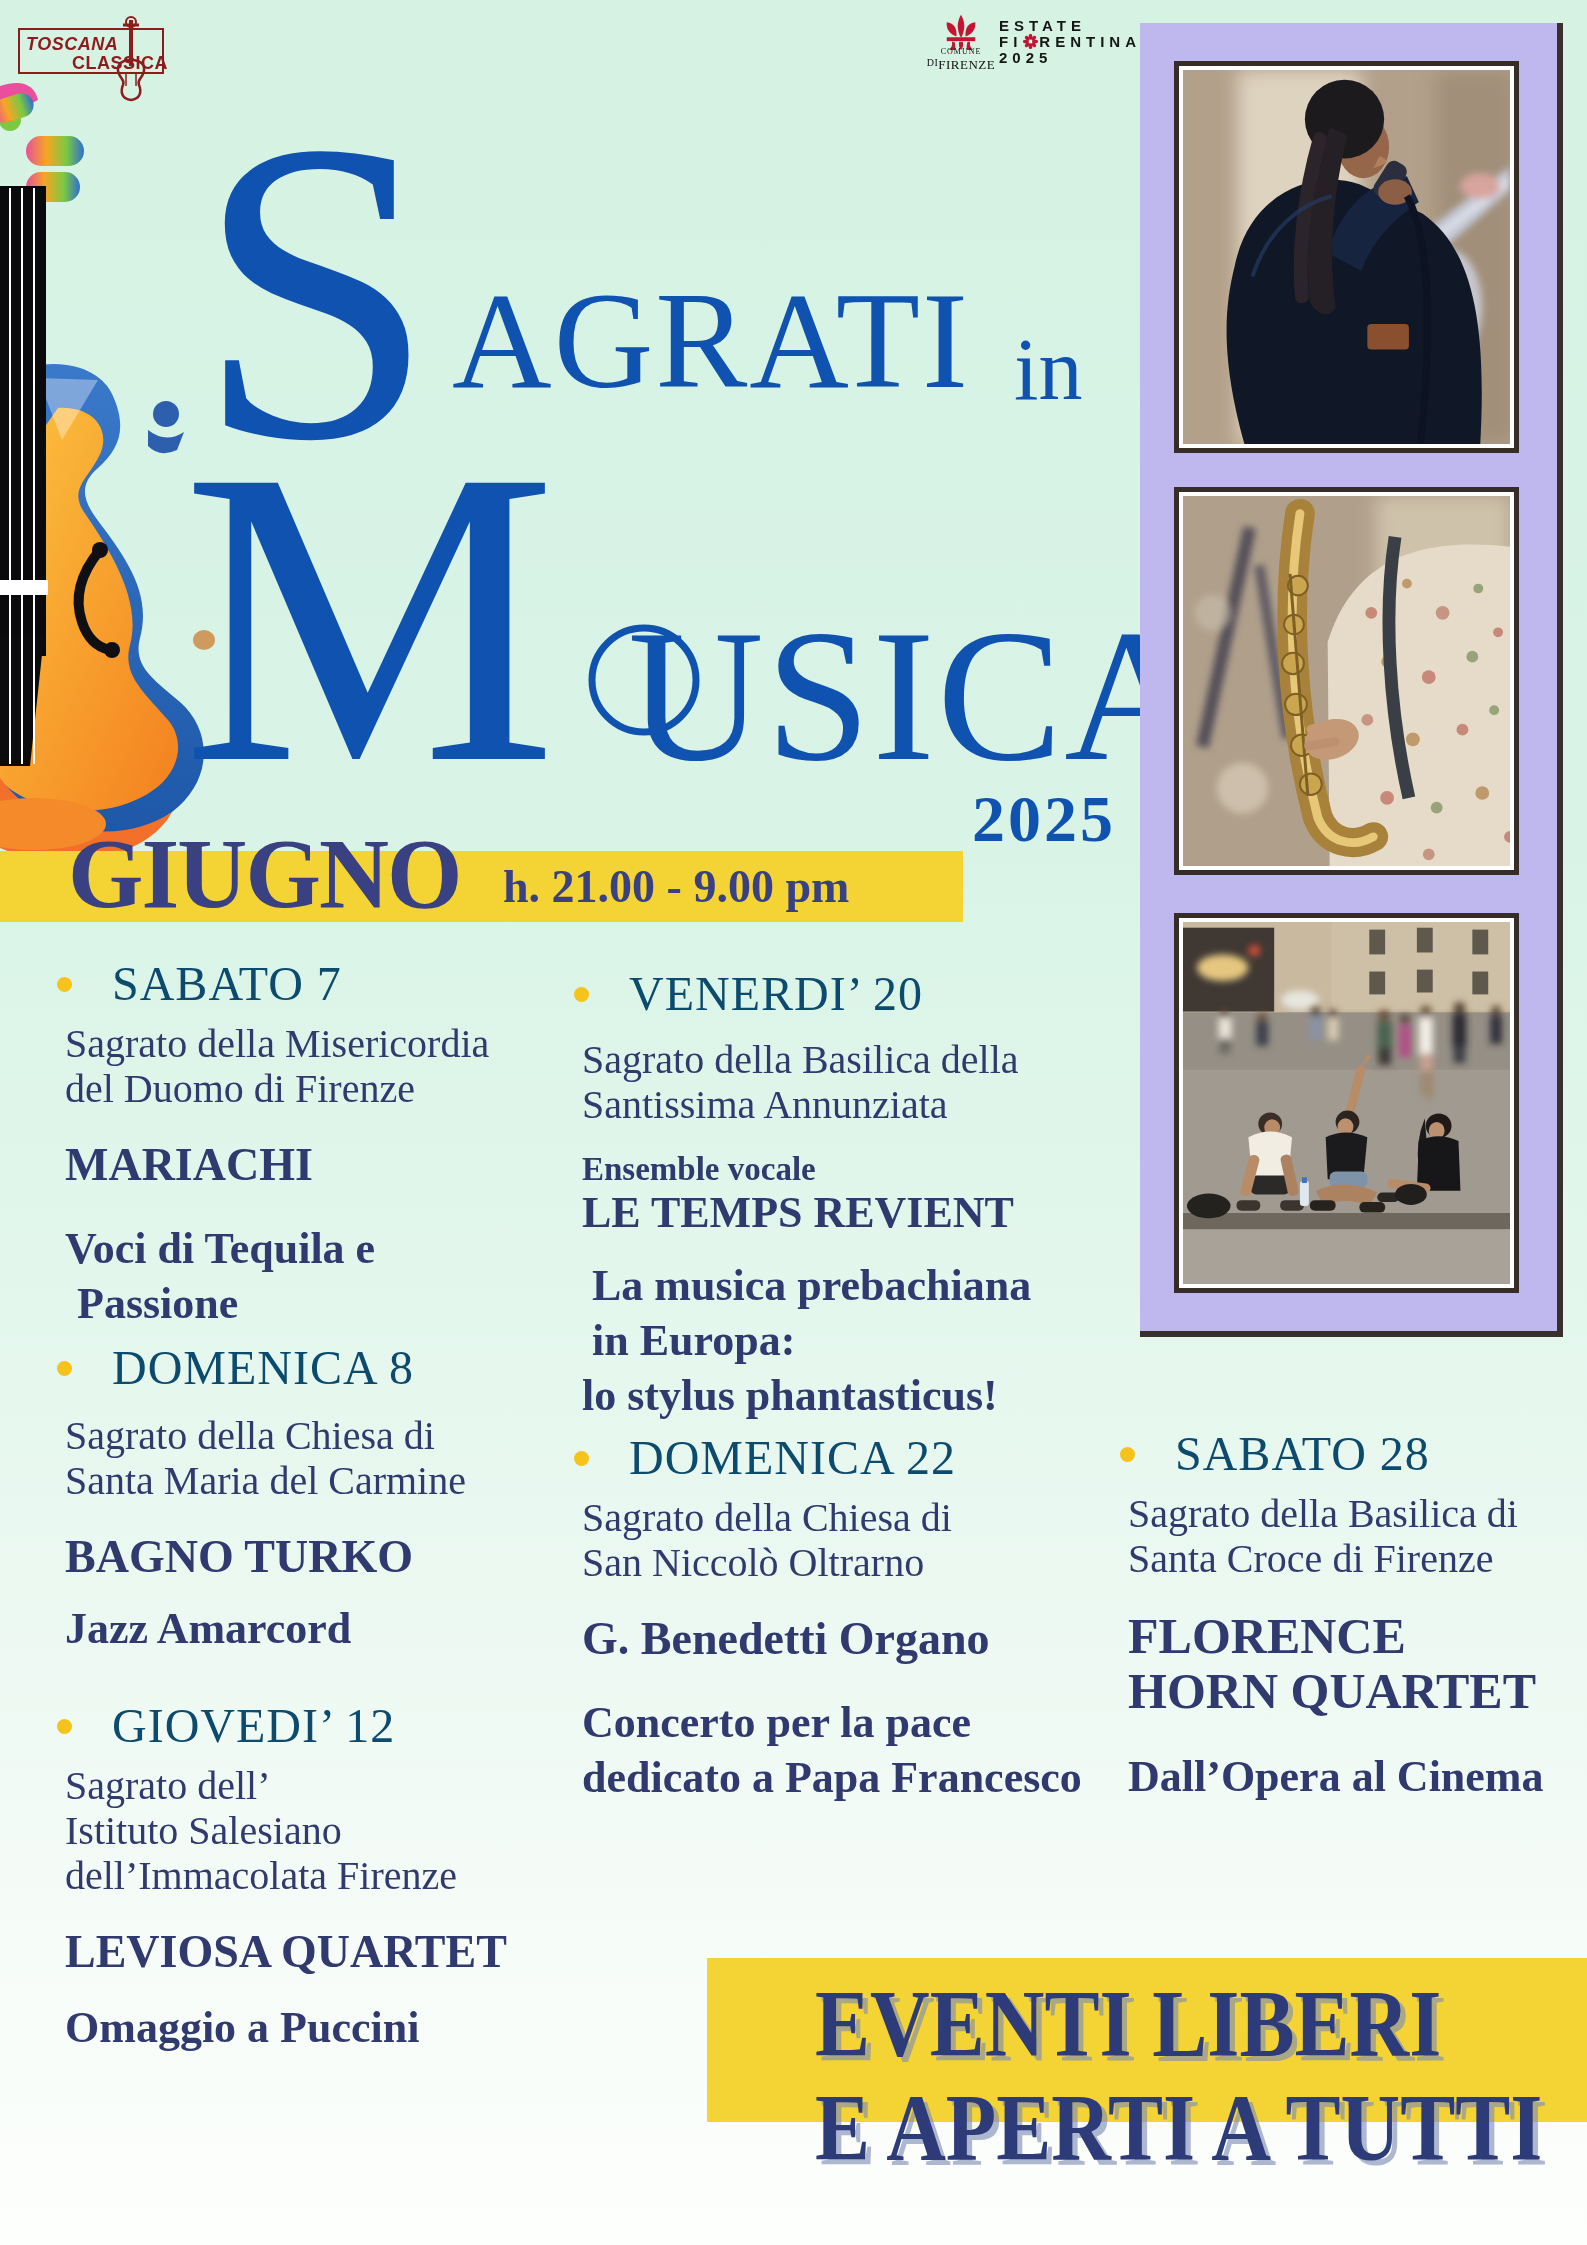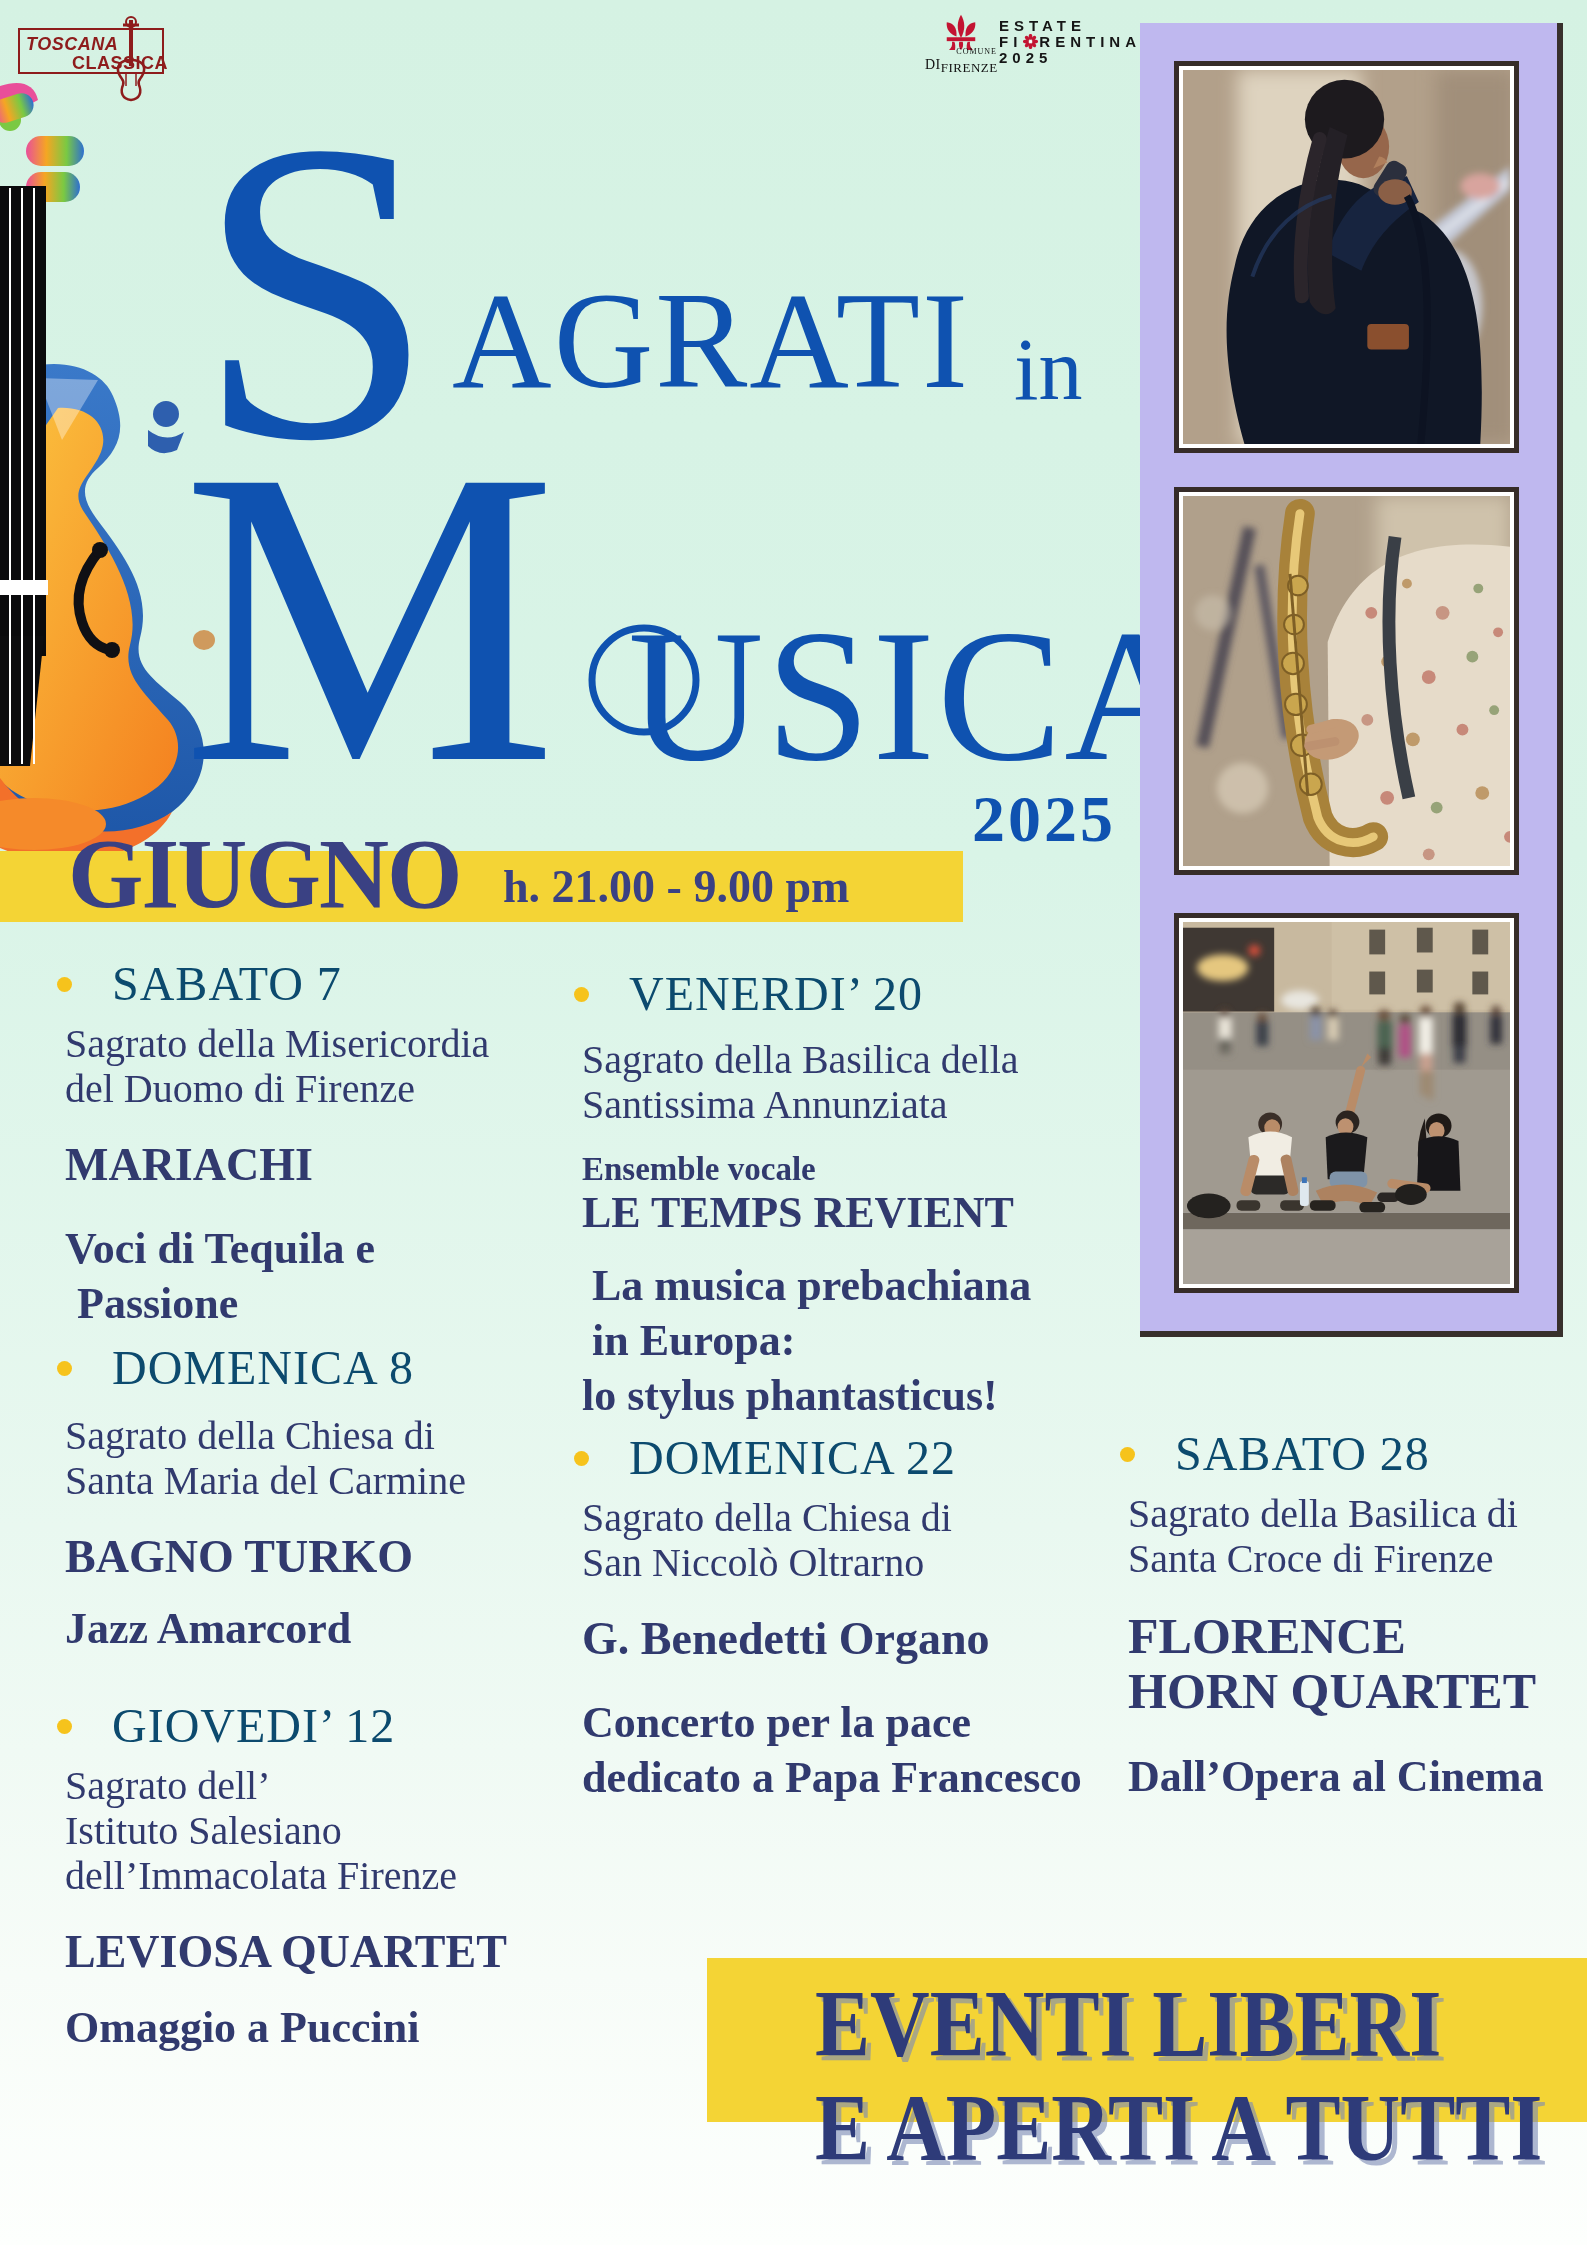--- a/index.html
+++ b/index.html
@@ -13,21 +13,21 @@
 
   
   .logo-toscana{left:18px;top:28px;width:146px;height:46px;border:2px solid #8e1c1c;color:#8e1c1c;
     font-family:"Liberation Sans",sans-serif;font-weight:bold;font-size:18px;line-height:1;}
   .logo-toscana .l1{position:absolute;left:6px;top:5px;letter-spacing:.5px;font-style:italic;}
   .logo-toscana .l2{position:absolute;left:52px;top:24px;letter-spacing:.5px;}
   .logo-toscana svg{position:absolute;left:94px;top:-16px;}
 
   .logo-estate{left:925px;top:14px;width:230px;height:60px;}
   .logo-estate .giglio{position:absolute;left:18px;top:0;}
-  .logo-estate .comune{position:absolute;left:0px;top:34px;width:72px;text-align:right;
+  .logo-estate .comune{position:absolute;left:0px;top:34px;width:72px;text-align:center;
      font-family:"Liberation Serif",serif;color:#111;font-size:8px;letter-spacing:1px;line-height:1.1;}
   .logo-estate .comune .firenze{font-size:13px;letter-spacing:.5px;display:block;}
   .estate-text{position:absolute;left:74px;top:4px;font-family:"Liberation Sans",sans-serif;
      font-weight:bold;color:#161616;font-size:15px;letter-spacing:5px;line-height:1.08;white-space:nowrap;}
   .estate-text .row{display:block;}
   .estate-text svg{vertical-align:-2px;margin:0 1px;}
 
   
   .t-blue{color:#0f52b0;line-height:1;white-space:nowrap;}
   .title-s    {left:196px;top:76px;  font-size:430px;}
@@ -144,21 +144,21 @@
       <path d="M2.5,5.5 C7,6 9.4,9 9,15 C4.5,13.5 2,10 2.5,5.5 Z"></path>
       <path d="M21.5,5.5 C17,6 14.6,9 15,15 C19.5,13.5 22,10 21.5,5.5 Z"></path>
       <rect x="2.5" y="15.5" width="19" height="2.6"></rect>
       <path d="M6,18.5 C6.4,20.8 5.6,22.6 4,24 L8,24 C8.4,22 8.2,20 7.6,18.5 Z"></path>
       <path d="M10.8,18.5 L13.2,18.5 C13.6,20.6 13.4,22.4 12,24 C10.6,22.4 10.4,20.6 10.8,18.5 Z"></path>
       <path d="M18,18.5 C17.6,20.8 18.4,22.6 20,24 L16,24 C15.6,22 15.8,20 16.4,18.5 Z"></path>
     </g>
   </svg>
   <div class="comune" data-name="comune-di-firenze-label">
     <span>COMUNE</span>
-    <span class="firenze"><span style="font-size:14px;vertical-align:3px;">DI</span><span>FIRENZE</span></span>
+    <span class="firenze"><span style="font-size:10px;vertical-align:3px;">DI</span><span>FIRENZE</span></span>
   </div>
   <div class="estate-text" data-name="estate-fiorentina-label">
     <span class="row">ESTATE</span>
     <span class="row"><span>FI</span><svg data-name="flower-icon" width="15" height="15" viewBox="0 0 16 16">
           <g fill="#c31432">
             <ellipse cx="8" cy="3" rx="2" ry="3.2"></ellipse>
             <ellipse cx="8" cy="13" rx="2" ry="3.2"></ellipse>
             <ellipse cx="3" cy="8" rx="3.2" ry="2"></ellipse>
             <ellipse cx="13" cy="8" rx="3.2" ry="2"></ellipse>
             <ellipse cx="4.5" cy="4.5" rx="2" ry="3" transform="rotate(-45 4.5 4.5)"></ellipse>

